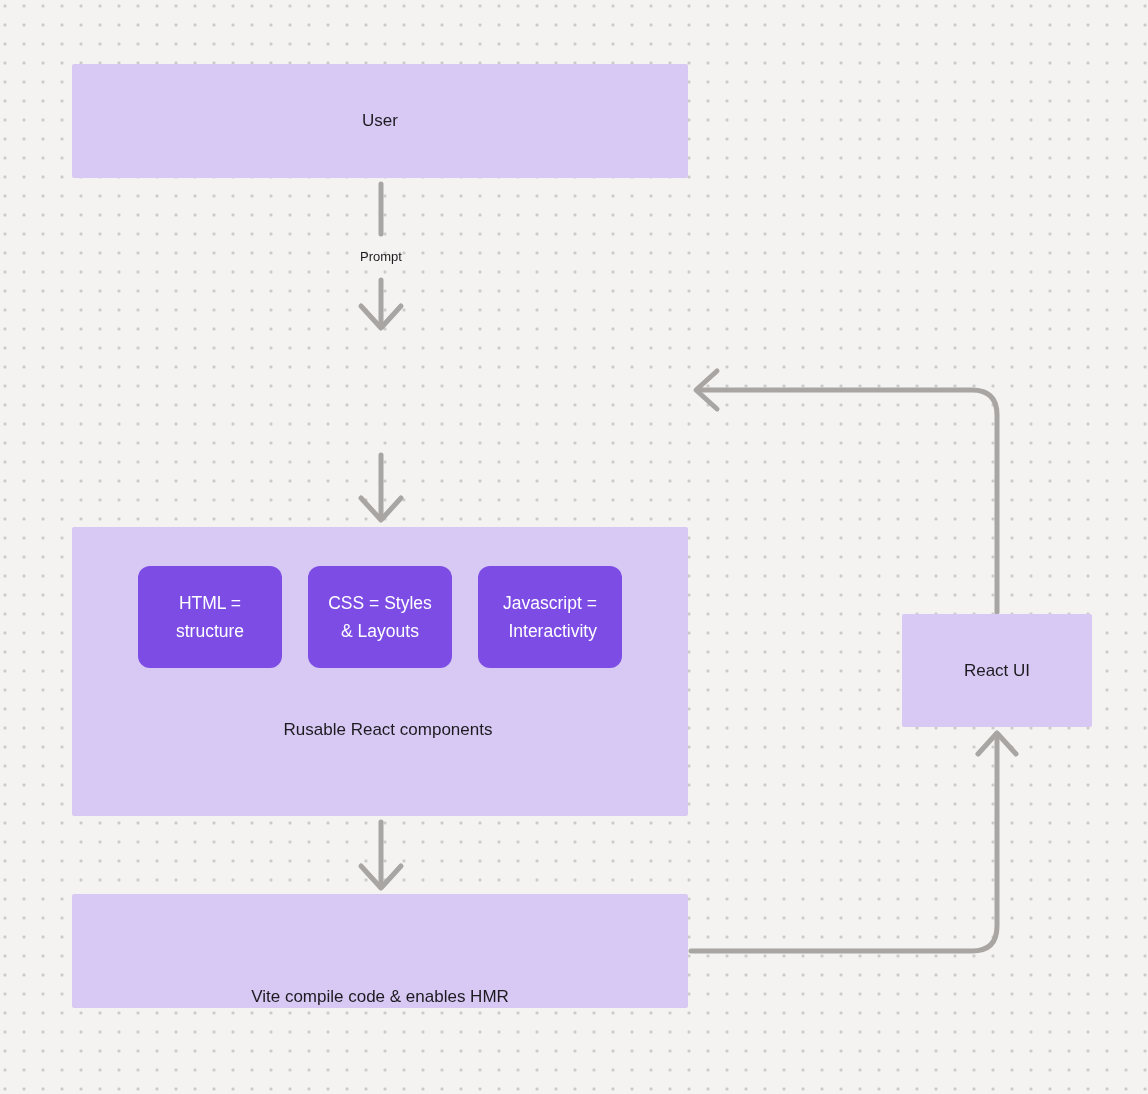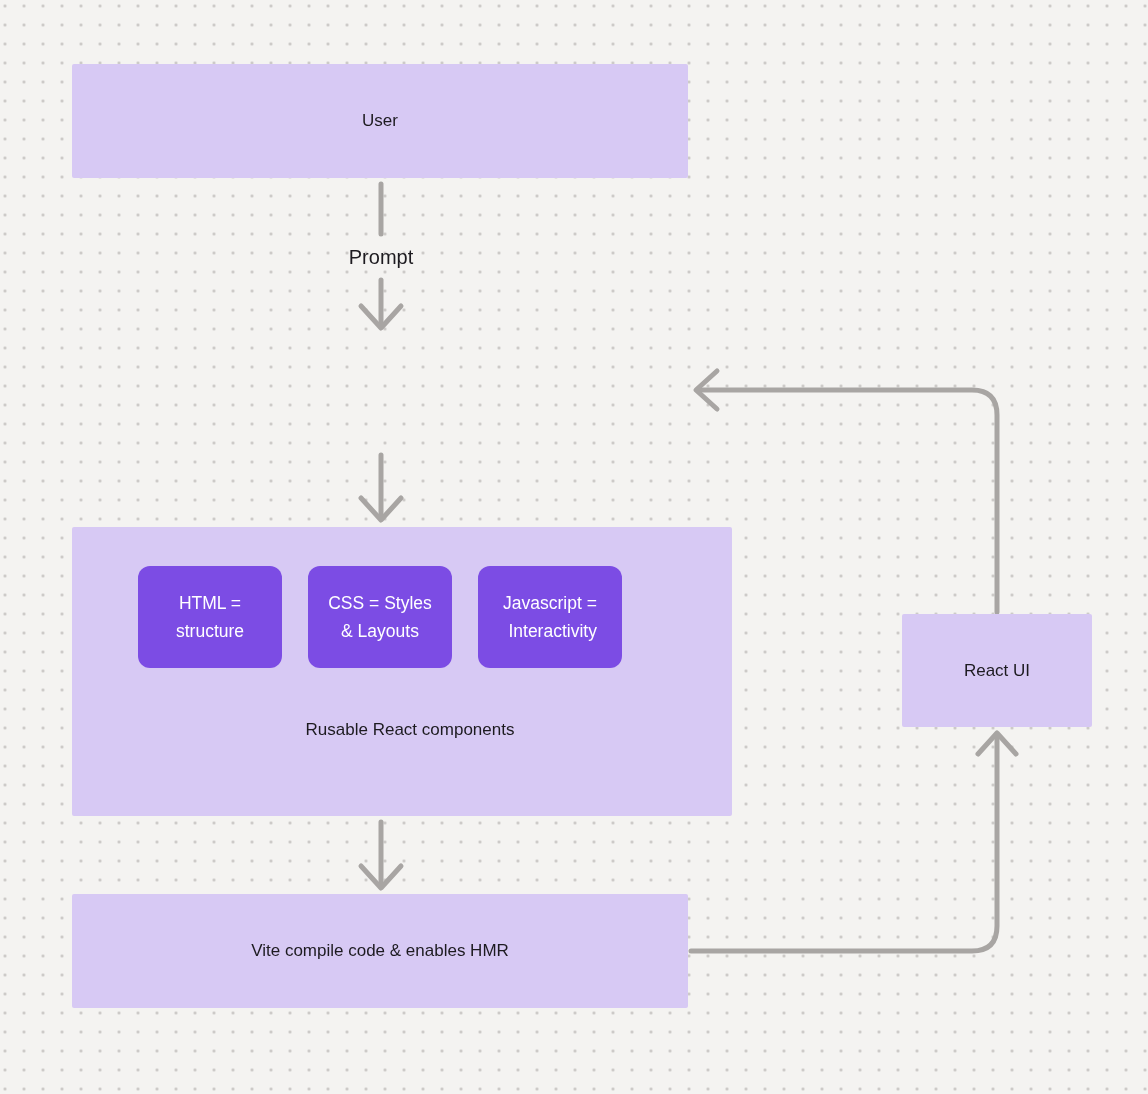--- a/index.html
+++ b/index.html
@@ -45,22 +45,22 @@
     border-radius: 2px;
     display: flex;
     align-items: center;
     justify-content: center;
     font-size: 17px;
     line-height: 22px;
     text-align: center;
   }
   #node-user   { left: 72px;  top: 64px;  width: 616px; height: 114px; }
   #node-webapp { left: 72px;  top: 334px; width: 616px; height: 114px; }
-  #node-group  { left: 72px;  top: 527px; width: 616px; height: 289px; display: block; padding-left: 44px; }
-  #node-vite   { left: 72px;  top: 894px; width: 616px; height: 114px; }
+  #node-group  { left: 72px;  top: 527px; width: 616px; height: 289px; display: block; }
+  #node-vite   { left: 72px;  top: 894px; width: 616px; height: 114px; align-items: flex-end; }
   #node-render { left: 902px; top: 614px; width: 190px; height: 113px; }
   .chip {
     position: absolute;
     top: 39px;
     width: 144px;
     height: 102px;
     background: #7c4ce4;
     border-radius: 12px;
     color: #ffffff;
     display: flex;
@@ -84,21 +84,21 @@
     line-height: 22px;
     margin-left: 16px;
   }
   .edge-label {
     position: absolute;
     z-index: 2;
     left: 321px;
     top: 246px;
     width: 120px;
     text-align: center;
-    font-size: 20px;
+    font-size: 13px;
     line-height: 22px;
   }
 </style>
 </head>
 <body>
 
 <div class="stage">
 
   <svg class="connector-layer" width="1148" height="1094" viewBox="0 0 1148 1094">
 

